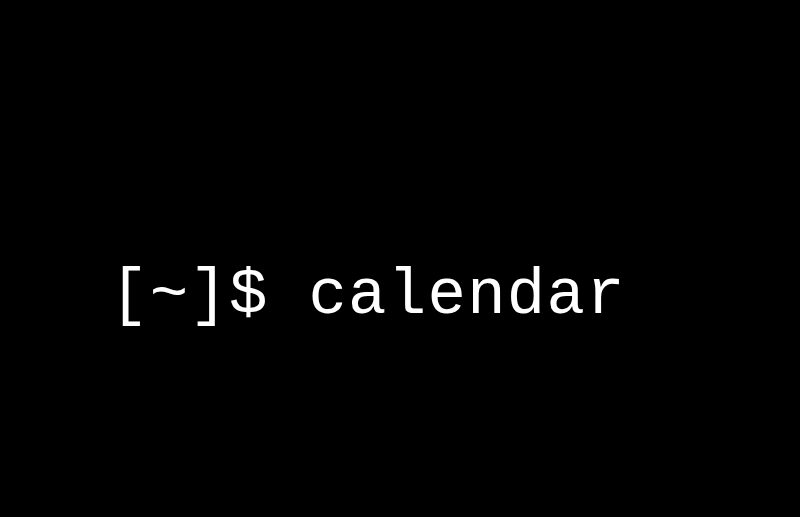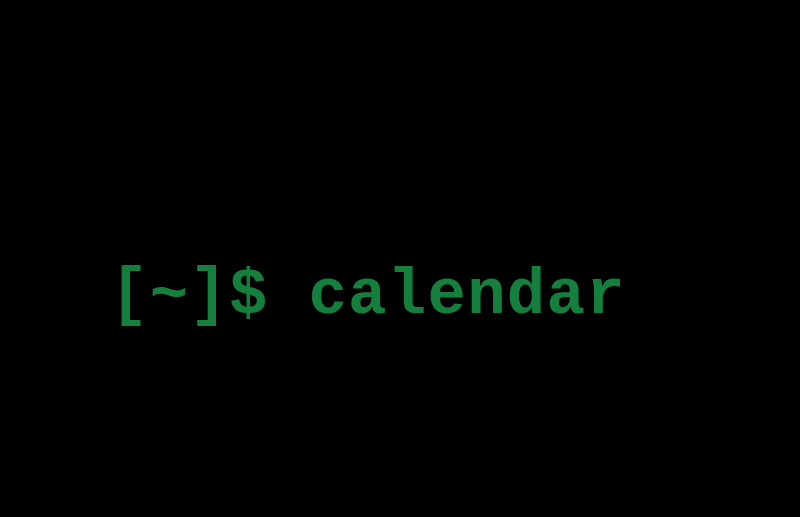--- a/index.html
+++ b/index.html
@@ -16,23 +16,23 @@
     }
     .terminal {
       width: 100%;
       height: 100%;
       position: relative;
     }
     .prompt-line {
       position: absolute;
       top: 260px;
       left: 110px;
-      color: #15803d;
+      color: #ffffff;
       font-size: 64px;
-      font-weight: bold;
+      font-weight: normal;
       letter-spacing: 0.02em;
       white-space: nowrap;
       font-family: "Courier New", Courier, monospace;
     }
   </style>
 </head>
 <body>
 
 <div class="terminal">
   <div class="prompt-line">

